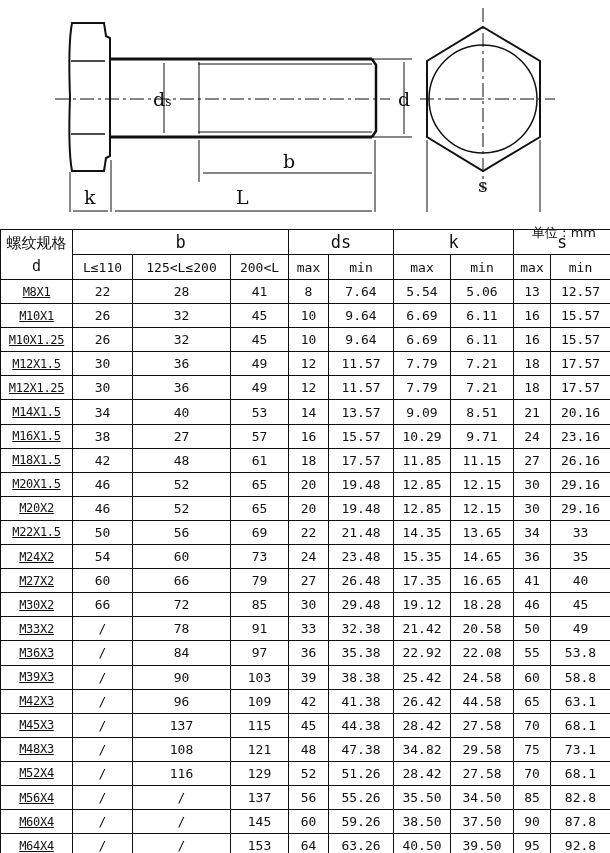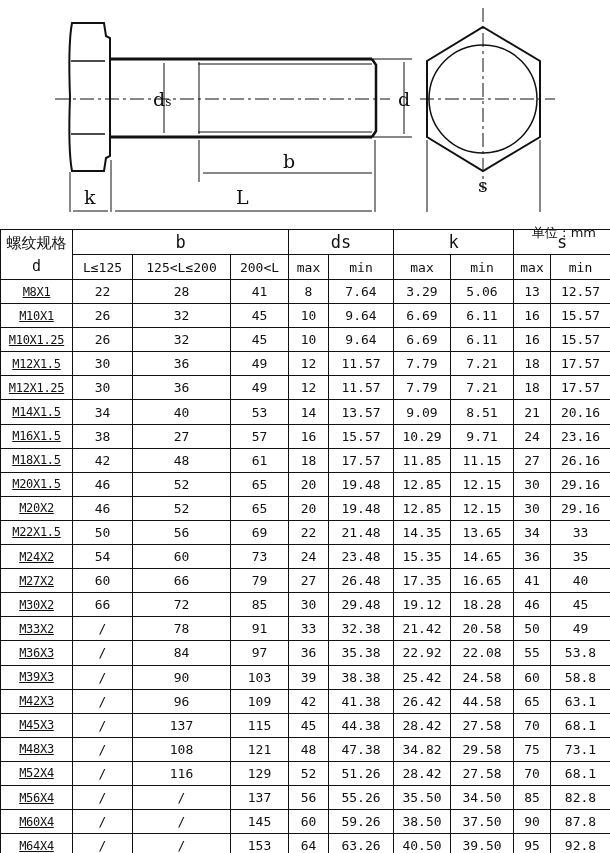--- a/index.html
+++ b/index.html
@@ -94,40 +94,40 @@
       <th rowspan="2" class="rowhead">
         <span class="rh-top">螺纹规格</span>
         <span class="rh-bot">d</span>
       </th>
       <th colspan="3" class="top">b</th>
       <th colspan="2" class="top">ds</th>
       <th colspan="2" class="top">k</th>
       <th colspan="2" class="top">s</th>
     </tr>
     <tr>
-      <th class="sub">L≤125</th>
+      <th class="sub">L≤110</th>
       <th class="sub">125&lt;L≤200</th>
       <th class="sub">200&lt;L</th>
       <th class="sub">max</th>
       <th class="sub">min</th>
       <th class="sub">max</th>
       <th class="sub">min</th>
       <th class="sub">max</th>
       <th class="sub">min</th>
     </tr>
   </thead>
   <tbody id="spec-body">
       <tr>
         <td class="d">M8X1</td>
         <td>22</td>
         <td>28</td>
         <td>41</td>
         <td>8</td>
         <td>7.64</td>
-        <td>3.29</td>
+        <td>5.54</td>
         <td>5.06</td>
         <td>13</td>
         <td>12.57</td>
       </tr>
       <tr>
         <td class="d">M10X1</td>
         <td>26</td>
         <td>32</td>
         <td>45</td>
         <td>10</td>

